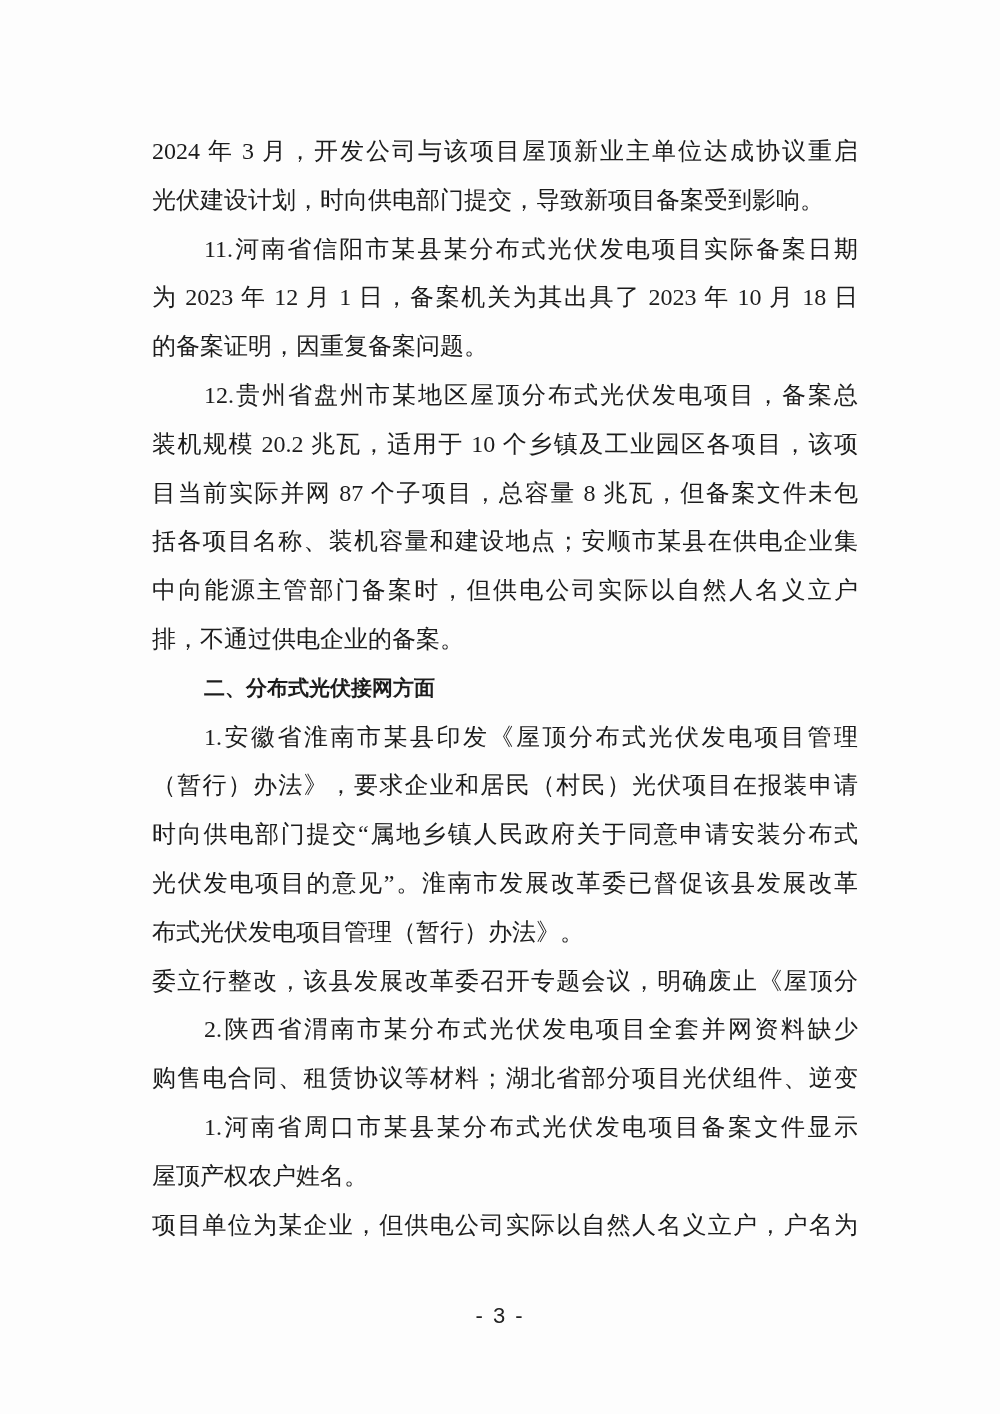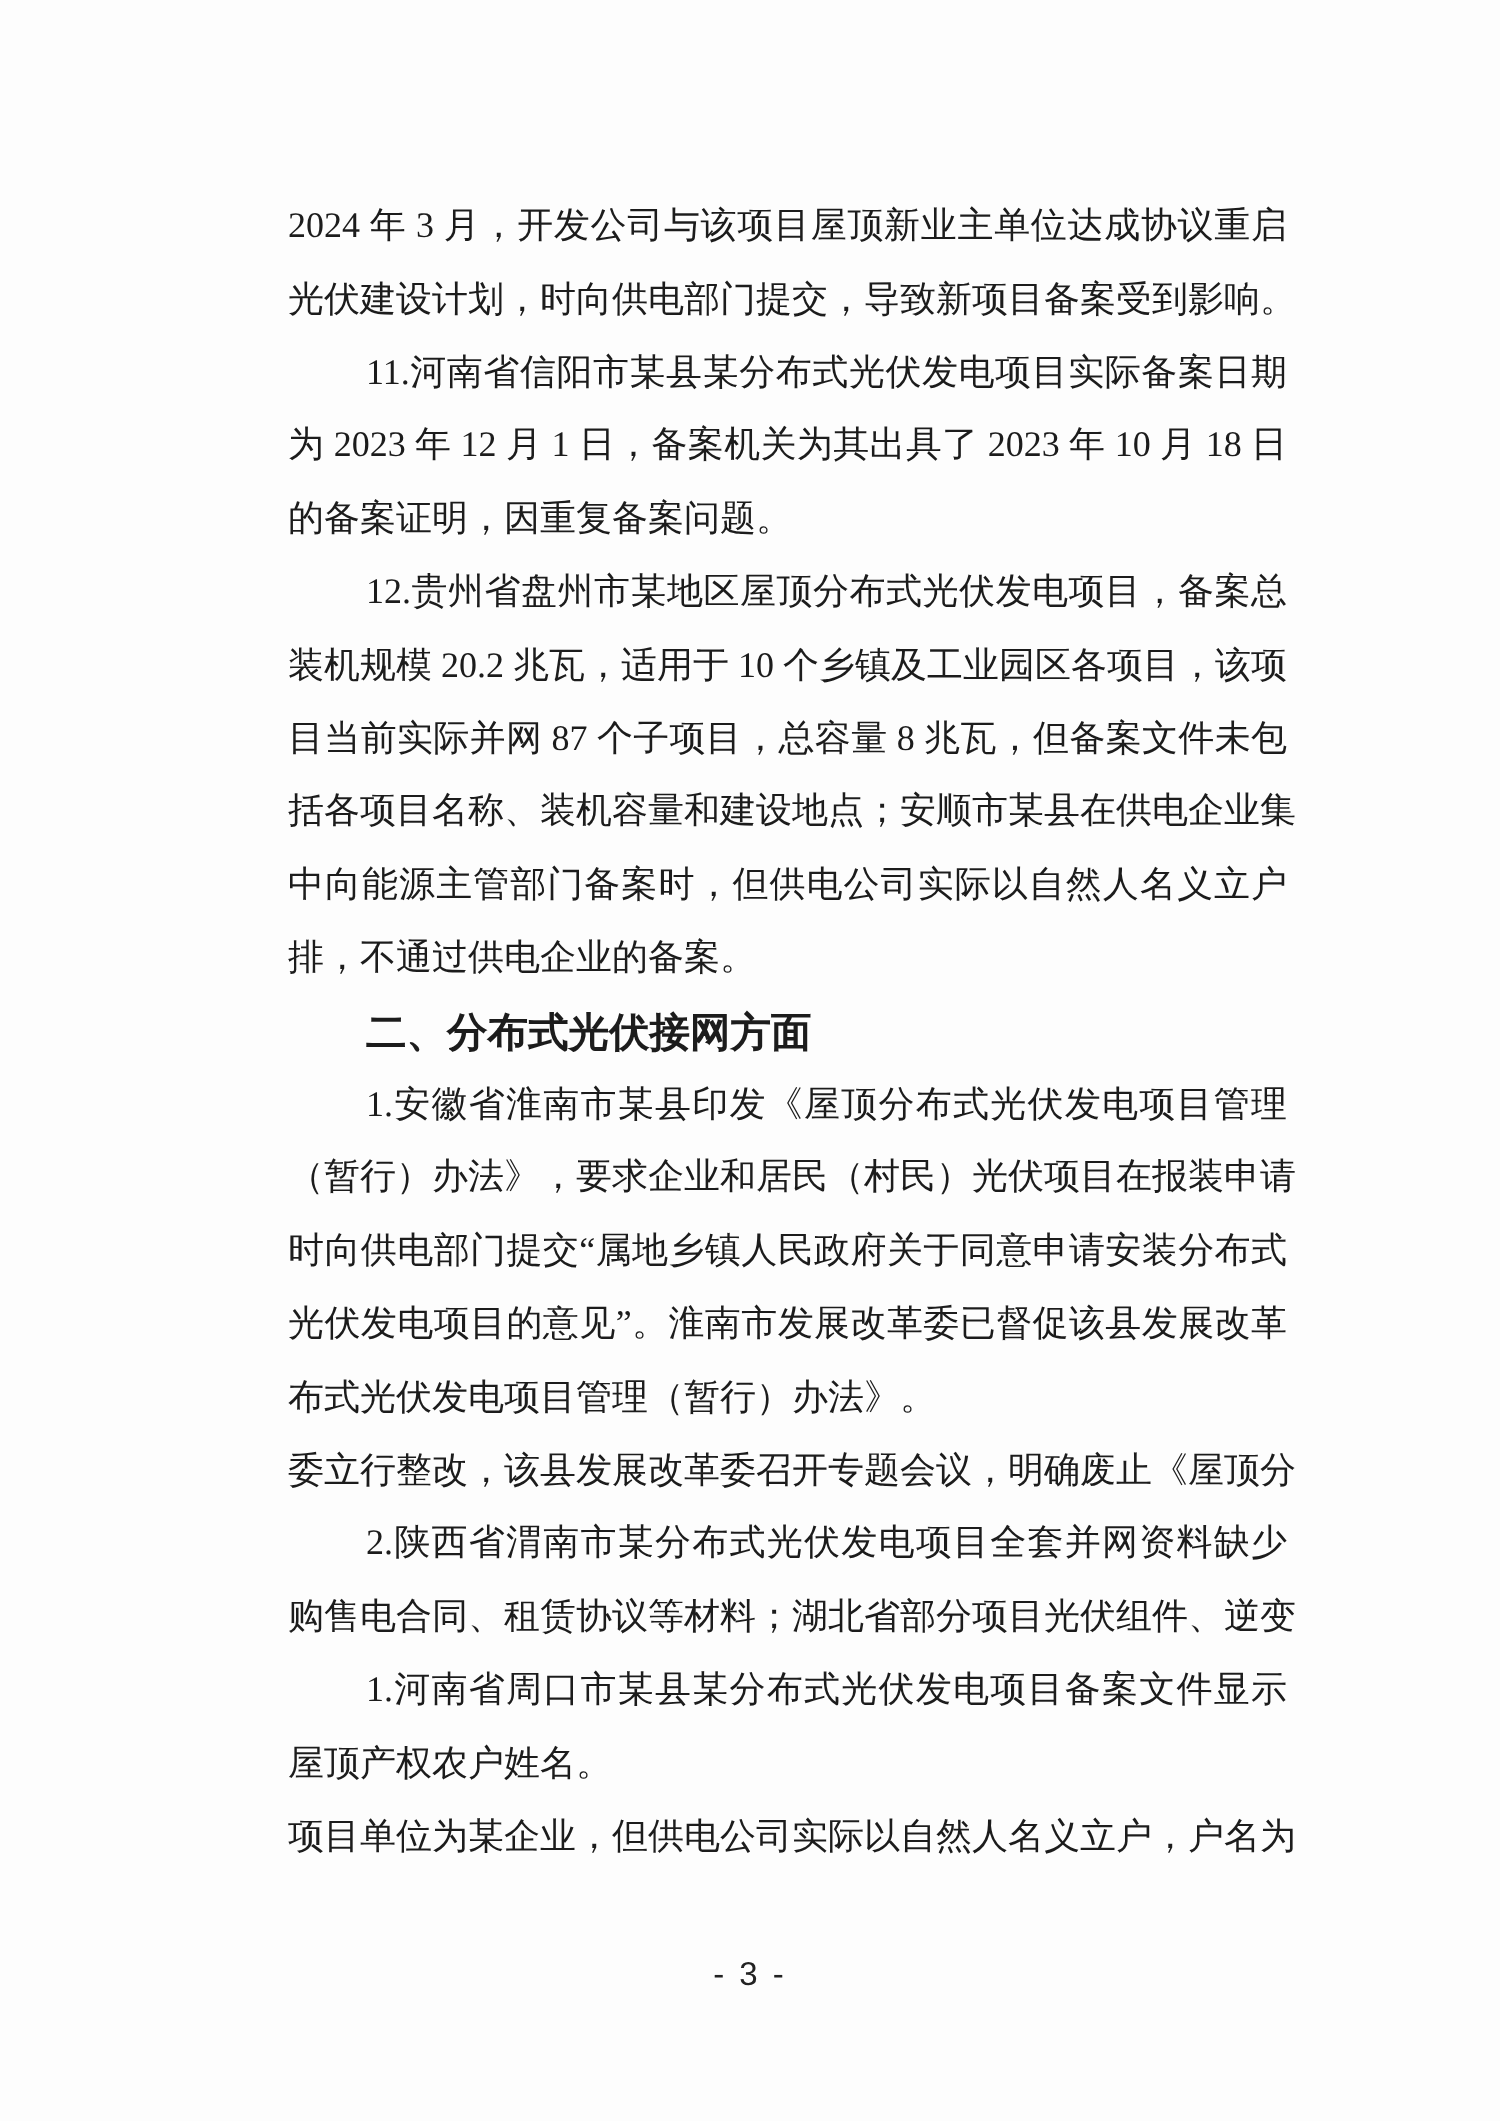--- a/index.html
+++ b/index.html
@@ -19,32 +19,31 @@
     top: 127px;
     width: 706px;
   }
   .line {
     height: 48.8px;
     line-height: 48.8px;
     font-size: 24px;
     white-space: nowrap;
     text-align: justify;
     text-align-last: justify;
-    margin-left: 40px;
   }
   .line.end {
     text-align-last: left;
   }
   .line.indent {
     text-indent: 52px;
   }
   .line.heading {
     font-family: "Liberation Sans", "DejaVu Sans", sans-serif;
     font-weight: bold;
-    font-size: 27px;
+    font-size: 21px;
     text-align-last: left;
   }
   .page-number {
     position: absolute;
     left: 0;
     right: 0;
     top: 1303px;
     text-align: center;
     font-size: 22px;
     letter-spacing: 2px;

